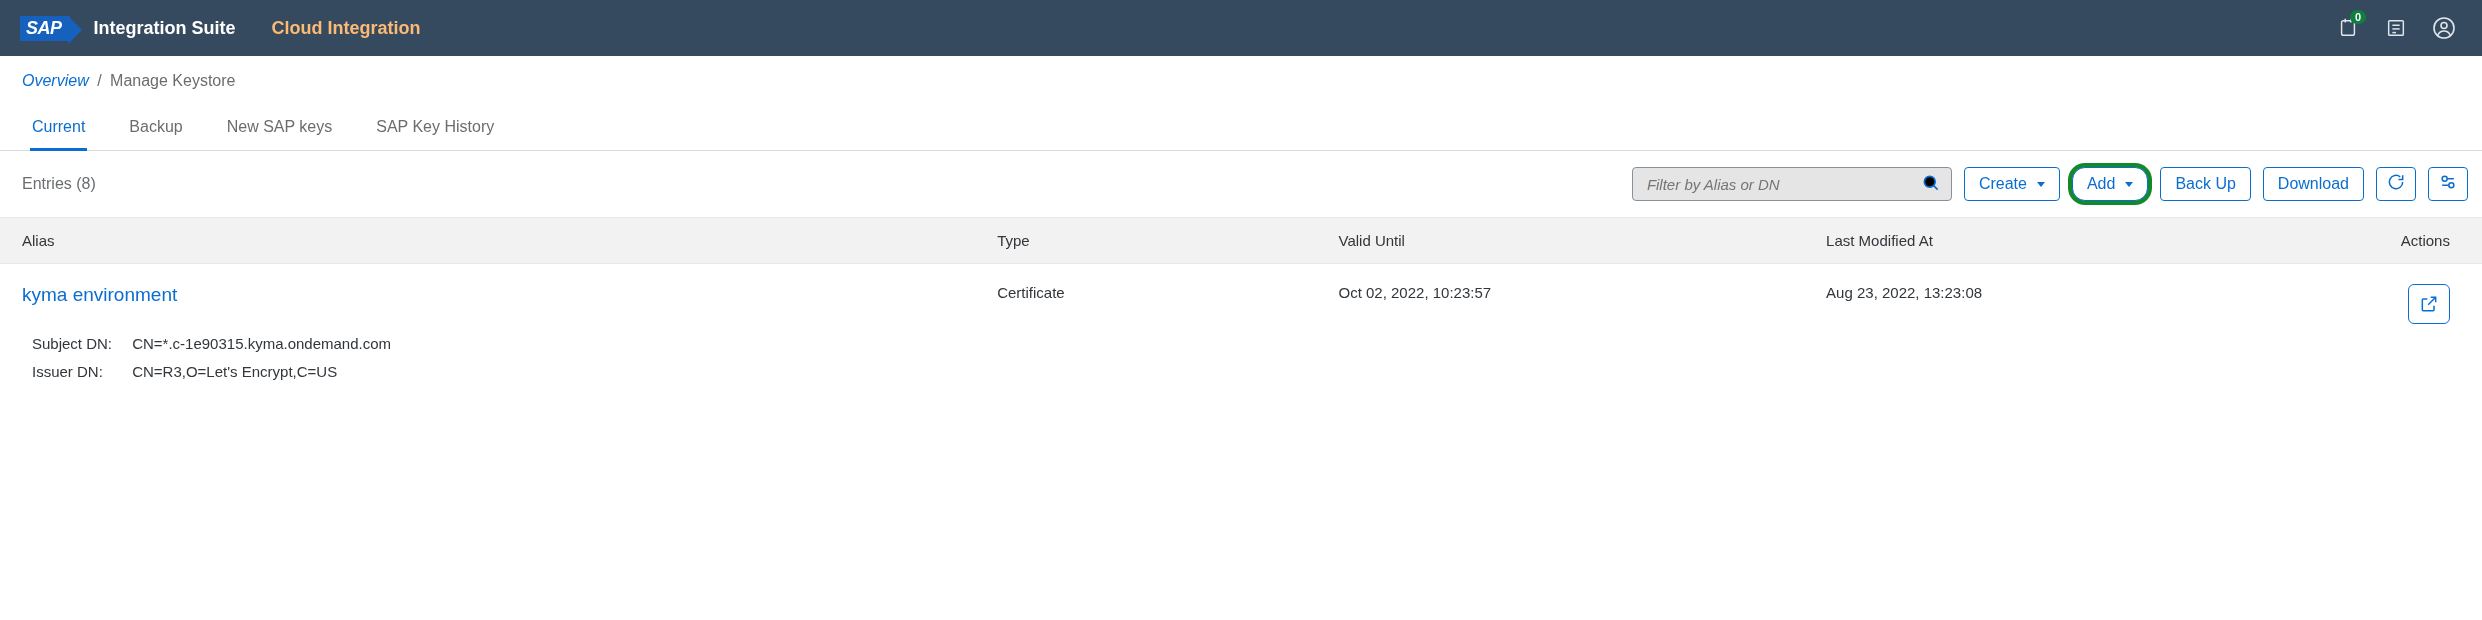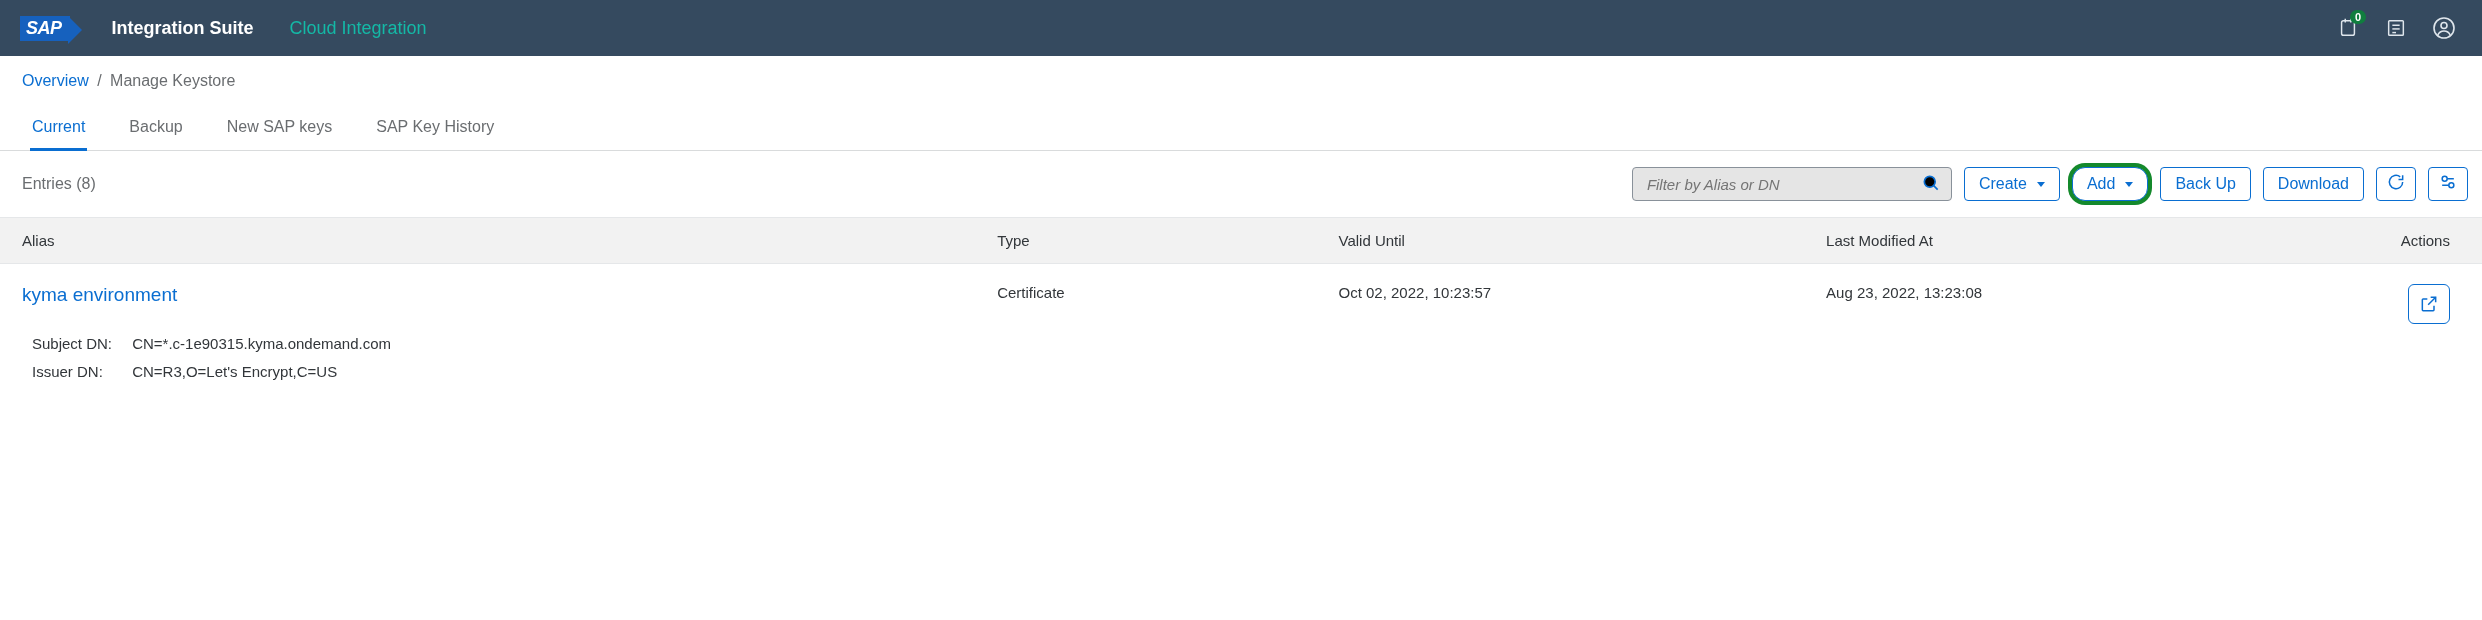--- a/index.html
+++ b/index.html
@@ -15,21 +15,20 @@
     display: flex;
     align-items: center;
     background: #354a5f;
     color: #fff;
     height: 56px;
     padding: 0 20px;
   }
   .shellbar .logo {
     display: flex;
     align-items: center;
-    margin-right: 18px;
     text-align: center;
   }
   .shellbar .logo-box {
     background: #1661be;
     color: #fff;
     font-weight: 900;
     font-style: italic;
     font-size: 18px;
     padding: 2px 8px 2px 6px;
     position: relative;
@@ -44,22 +43,22 @@
     border-left: 14px solid #1661be;
   }
   .shellbar .product {
     font-size: 18px;
     font-weight: 700;
     margin-left: 24px;
     margin-right: 36px;
   }
   .shellbar .subtitle {
     font-size: 18px;
-    font-weight: 400;
-    color: #14b8a6;
+    font-weight: 700;
+    color: #fdba74;
   }
   .shellbar .spacer { flex: 1; }
   .shellbar .tool {
     width: 36px; height: 36px;
     display: flex; align-items: center; justify-content: center;
     margin-left: 12px;
     position: relative;
     cursor: pointer;
   }
   .shellbar .tool svg { stroke: #dfe6ec; fill: none; }
@@ -79,20 +78,21 @@
 
   
   .breadcrumb {
     padding: 16px 22px 6px;
     font-size: 16px;
     color: #6a6d70;
   }
   .breadcrumb a {
     color: #0a6ed1;
     text-decoration: none;
+    font-style: italic;
   }
   .breadcrumb .sep { color: #6a6d70; margin: 0 4px; }
 
   
   .tabs {
     display: flex;
     gap: 40px;
     padding: 14px 30px 0;
     border-bottom: 1px solid #d9dbdc;
     font-size: 16px;

